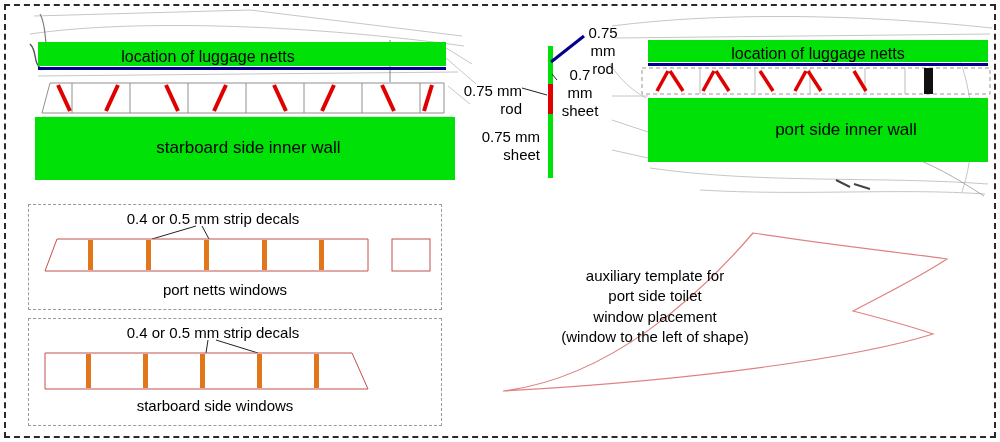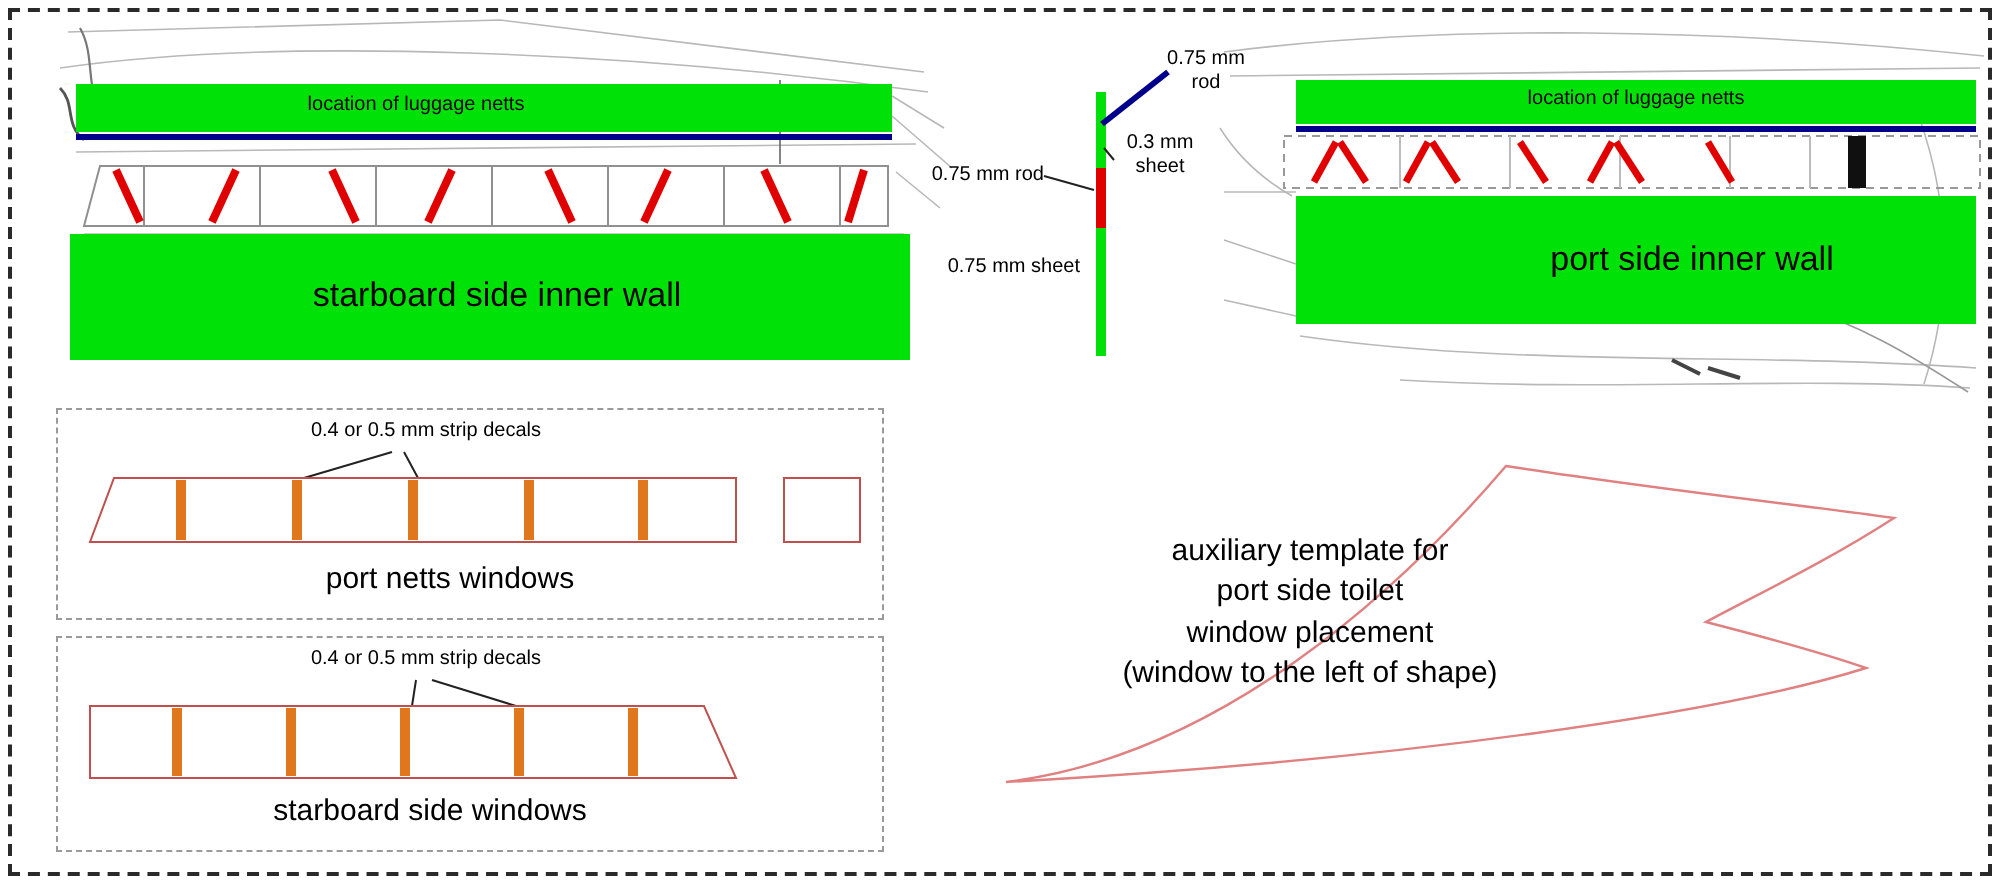--- a/index.html
+++ b/index.html
@@ -3,23 +3,23 @@
 <meta charset="utf-8">
 <style>
   html,body{margin:0;padding:0;background:#fff;}
   #canvas{
     position:relative;width:1000px;height:442px;background:#fff;overflow:hidden;
     font-family:"Liberation Sans", sans-serif;color:#000;
   }
   .outer-border{position:absolute;left:4px;top:4px;right:4px;bottom:4px;border:2px dashed #2a2a2a;pointer-events:none;}
   svg.layer{position:absolute;left:0;top:0;}
   .txt{position:absolute;text-align:center;line-height:1.2;}
-  .t-luggage{font-size:10px;}
+  .t-luggage{font-size:16px;}
   .t-panel{font-size:17px;}
-  .t-small{font-size:10px;}
+  .t-small{font-size:15px;}
   .t-right{text-align:right;}
   .t-win{font-size:15px;}
   .dash-box{position:absolute;border:1px dashed #9a9a9a;background:#fff;}
   .aux-text{font-size:15px;line-height:1.35;}
 </style>
 </head>
 <body>
 
 <div id="canvas">
 
@@ -144,21 +144,21 @@
   <div class="txt t-luggage" style="left:38px;top:47px;width:340px;">location  of luggage netts</div>
 
   <div class="txt t-panel" style="left:35px;top:138px;width:427px;">starboard side inner wall</div>
 
   <div class="txt t-luggage" style="left:648px;top:44px;width:340px;">location  of luggage netts</div>
 
   <div class="txt t-panel" style="left:648px;top:120px;width:396px;">port side inner wall</div>
 
   <div class="txt t-small" style="left:578px;top:24px;width:50px;">0.75 mm rod</div>
 
-  <div class="txt t-small" style="left:556px;top:66px;width:48px;">0.3 mm sheet</div>
+  <div class="txt t-small" style="left:556px;top:66px;width:48px;">0.7 mm sheet</div>
 
   <div class="txt t-small t-right" style="left:448px;top:82px;width:74px;">0.75 mm rod</div>
 
   <div class="txt t-small t-right" style="left:454px;top:128px;width:86px;">0.75 mm sheet</div>
 
   <div class="txt t-small" style="left:78px;top:210px;width:270px;">0.4 or 0.5 mm strip decals</div>
 
   <div class="txt t-win" style="left:90px;top:281px;width:270px;">port netts windows</div>
 
   <div class="txt t-small" style="left:78px;top:324px;width:270px;">0.4 or 0.5 mm strip decals</div>

